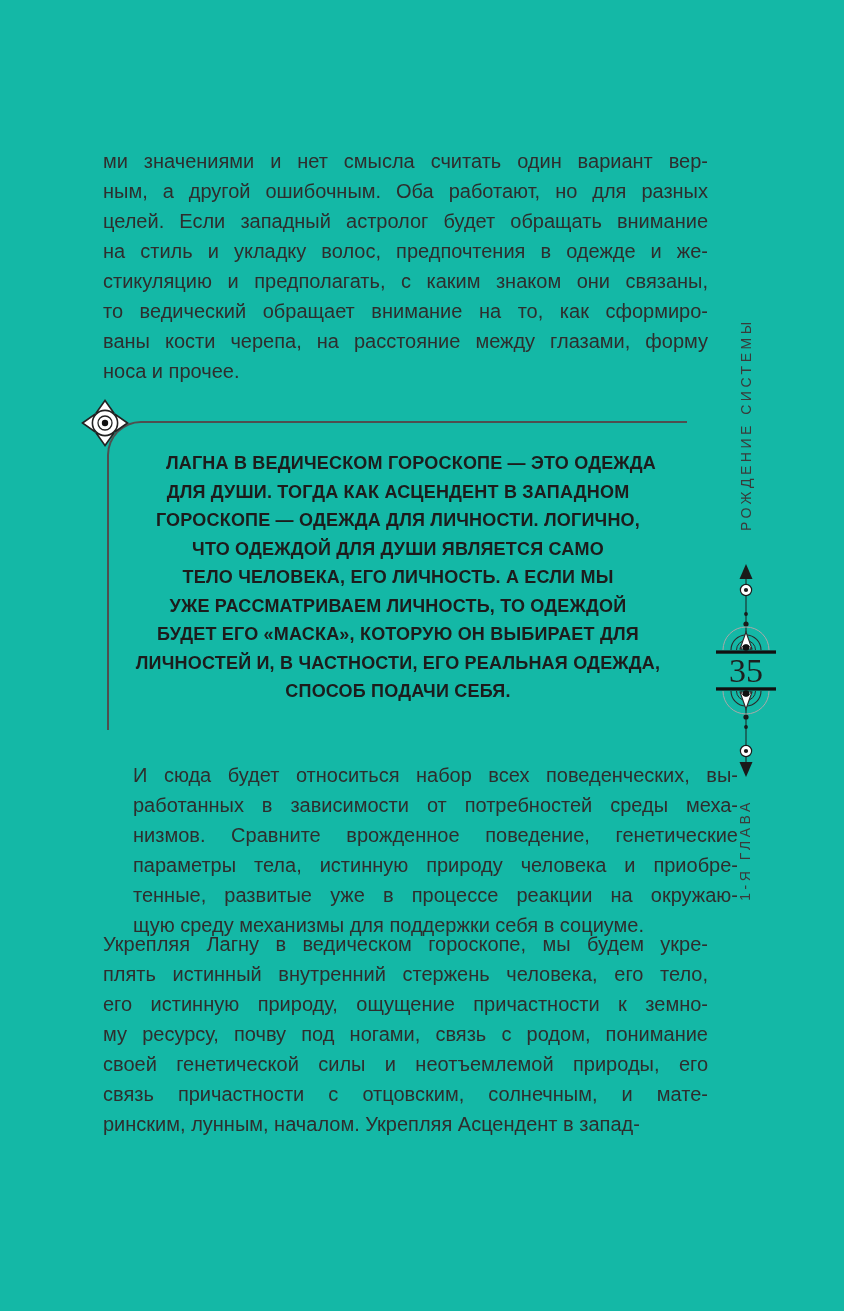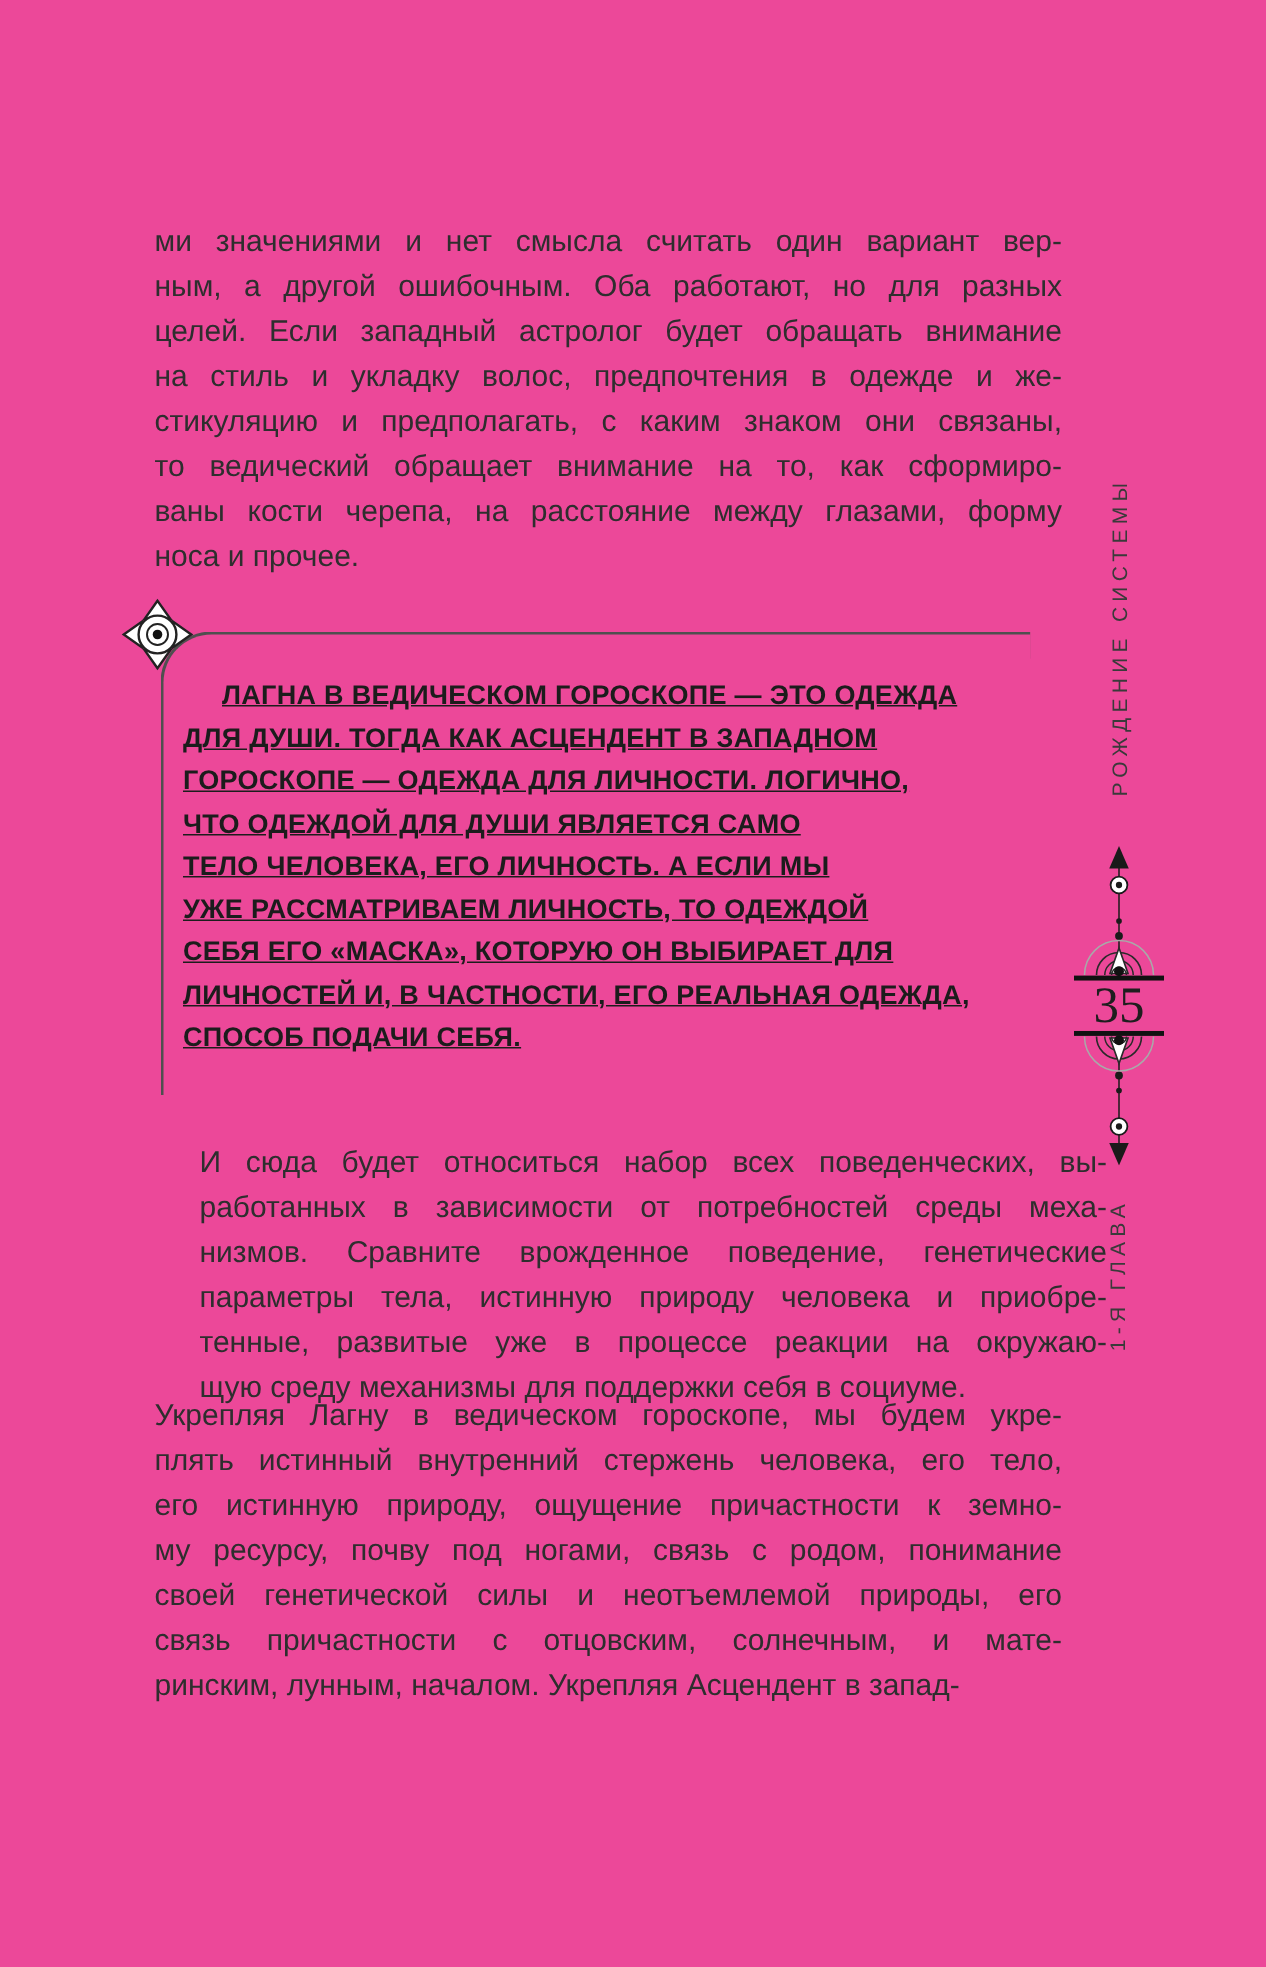--- a/index.html
+++ b/index.html
@@ -1,19 +1,19 @@
 <!DOCTYPE html>
 <html lang="ru"><head>
 <meta charset="utf-8">
 <style>
   html,body{margin:0;padding:0;background:#ffffff;}
   .page{
     position:relative;
     width:844px;height:1311px;
-    background:#ec4899;
+    background:#14b8a6;
     overflow:hidden;
     font-family:"Liberation Sans","DejaVu Sans",sans-serif;
     color:#2e2e2e;
   }
   
   .para{
     position:absolute;
     left:103px;width:605px;
     font-size:20px;
     font-weight:300;
@@ -39,21 +39,21 @@
   .quote-text{
     position:absolute;
     left:122px; top:449px;
     width:552px;
     font-size:18px;
     font-weight:700;
     line-height:28.5px;
     letter-spacing:.2px;
     color:#1c1c1c;
   }
-  .quote-text .tline{ white-space:nowrap; text-align:left;text-decoration:underline; }
+  .quote-text .tline{ white-space:nowrap; text-align:center; }
   .quote-text .tline:first-child{ text-indent:26px; }
 
   .quote-marker{
     position:absolute;
     left:80px; top:398px;
     width:50px; height:50px;
   }
 
   
   .v-label{
@@ -115,21 +115,21 @@
     <circle cx="25" cy="25" r="3.2" fill="#111111"></circle>
   </svg>
 
   <div class="quote-text">
       <div class="tline">ЛАГНА В ВЕДИЧЕСКОМ ГОРОСКОПЕ — ЭТО ОДЕЖДА</div>
       <div class="tline">ДЛЯ ДУШИ. ТОГДА КАК АСЦЕНДЕНТ В ЗАПАДНОМ</div>
       <div class="tline">ГОРОСКОПЕ — ОДЕЖДА ДЛЯ ЛИЧНОСТИ. ЛОГИЧНО,</div>
       <div class="tline">ЧТО ОДЕЖДОЙ ДЛЯ ДУШИ ЯВЛЯЕТСЯ САМО</div>
       <div class="tline">ТЕЛО ЧЕЛОВЕКА, ЕГО ЛИЧНОСТЬ. А ЕСЛИ МЫ</div>
       <div class="tline">УЖЕ РАССМАТРИВАЕМ ЛИЧНОСТЬ, ТО ОДЕЖДОЙ</div>
-      <div class="tline">СЕБЯ ЕГО «МАСКА», КОТОРУЮ ОН ВЫБИРАЕТ ДЛЯ</div>
+      <div class="tline">БУДЕТ ЕГО «МАСКА», КОТОРУЮ ОН ВЫБИРАЕТ ДЛЯ</div>
       <div class="tline">ЛИЧНОСТЕЙ И, В ЧАСТНОСТИ, ЕГО РЕАЛЬНАЯ ОДЕЖДА,</div>
       <div class="tline">СПОСОБ ПОДАЧИ СЕБЯ.</div>
     </div>
 
   <div class="para para2">
       <div class="tline">И сюда будет относиться набор всех поведенческих, вы-</div>
       <div class="tline">работанных в зависимости от потребностей среды меха-</div>
       <div class="tline">низмов. Сравните врожденное поведение, генетические</div>
       <div class="tline">параметры тела, истинную природу человека и приобре-</div>
       <div class="tline">тенные, развитые уже в процессе реакции на окружаю-</div>

